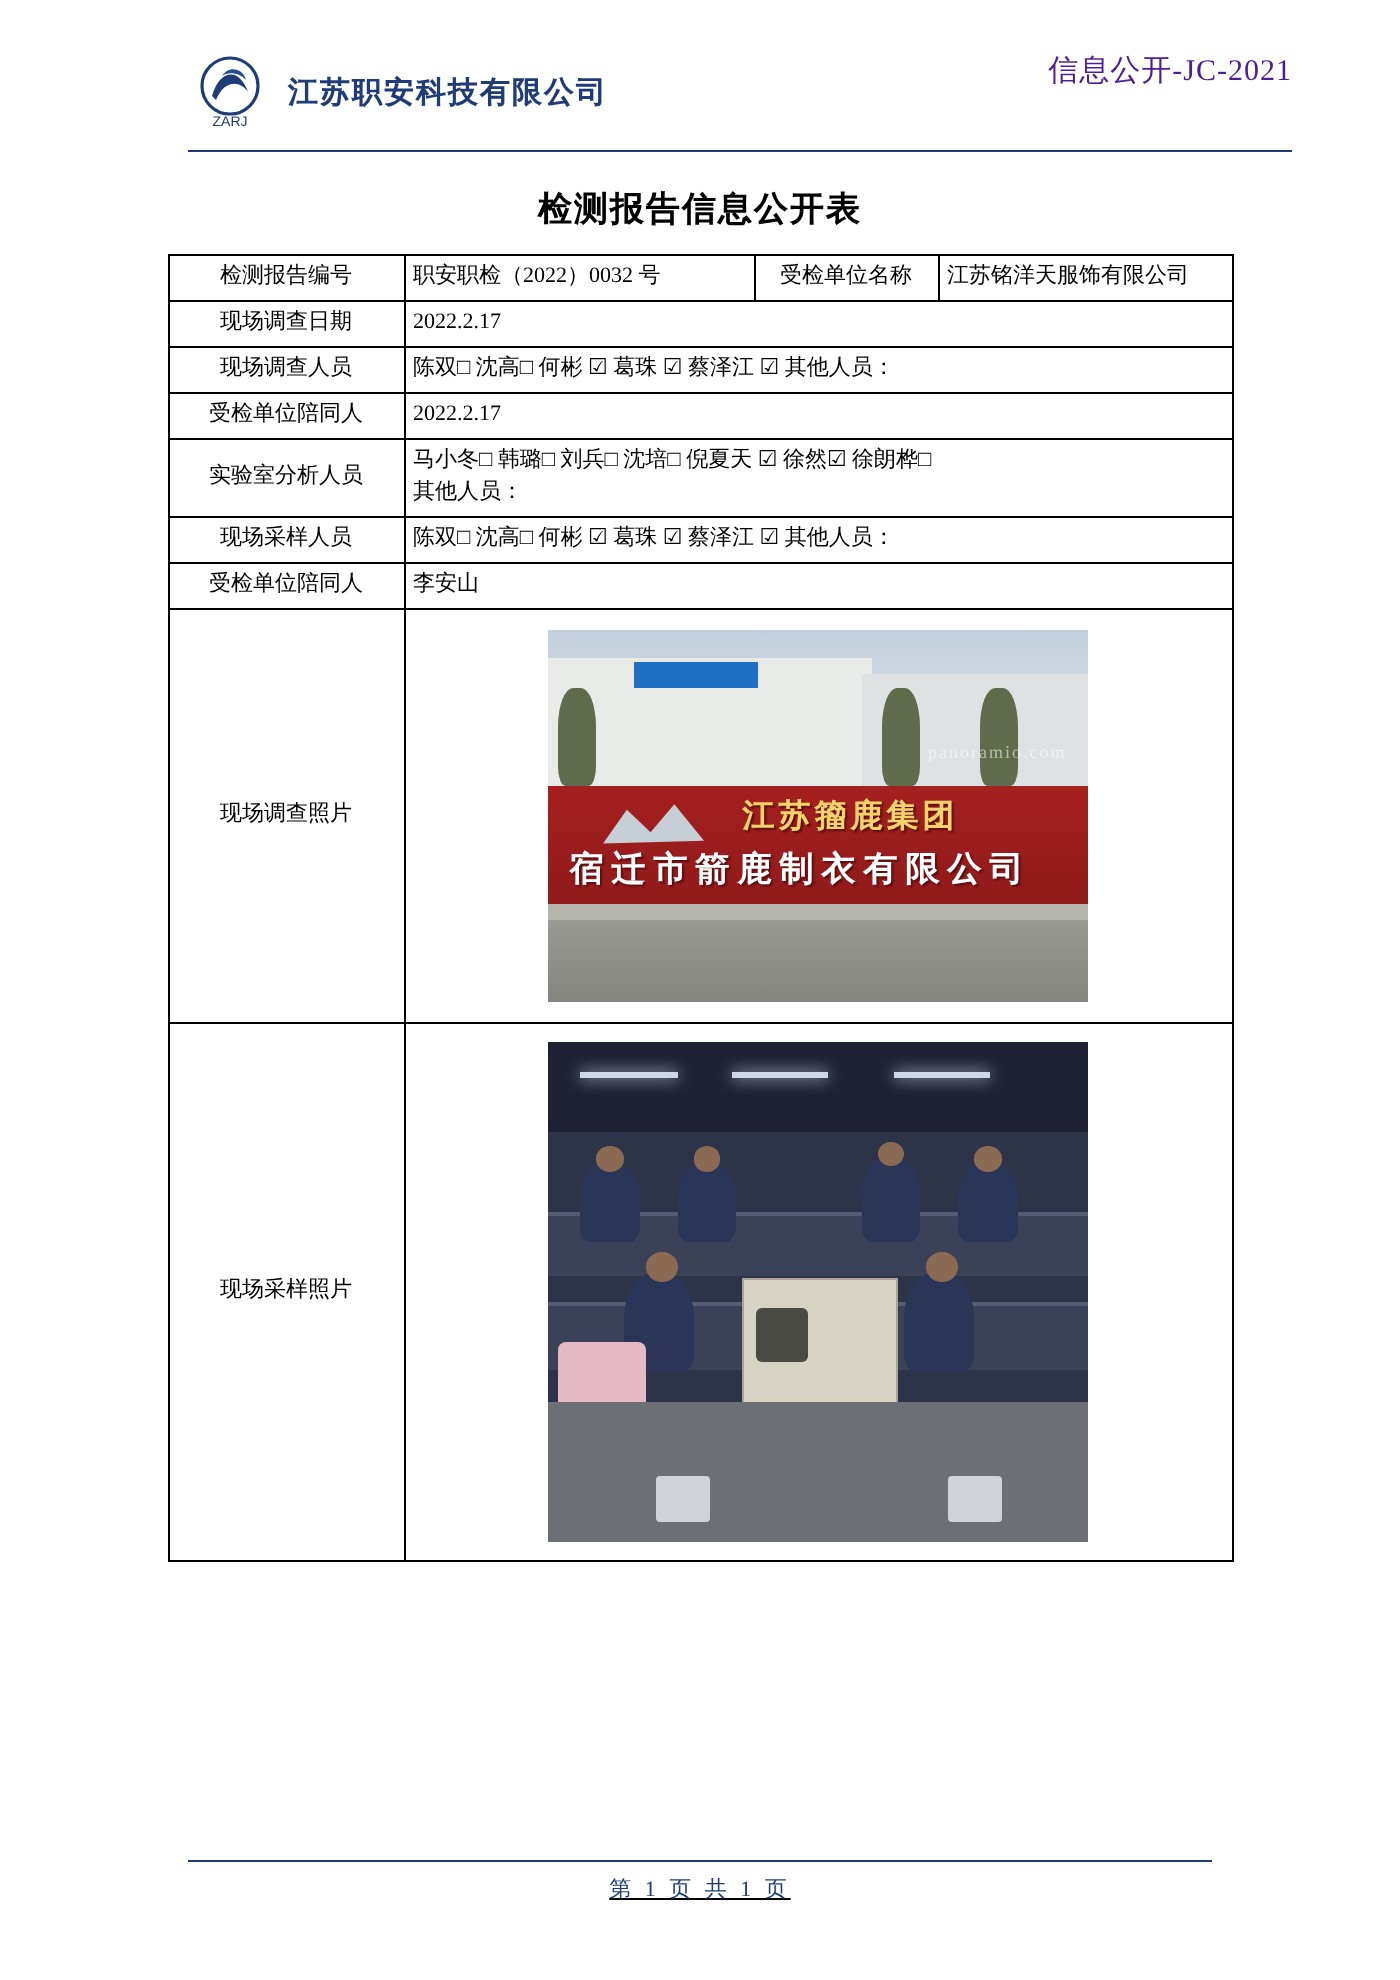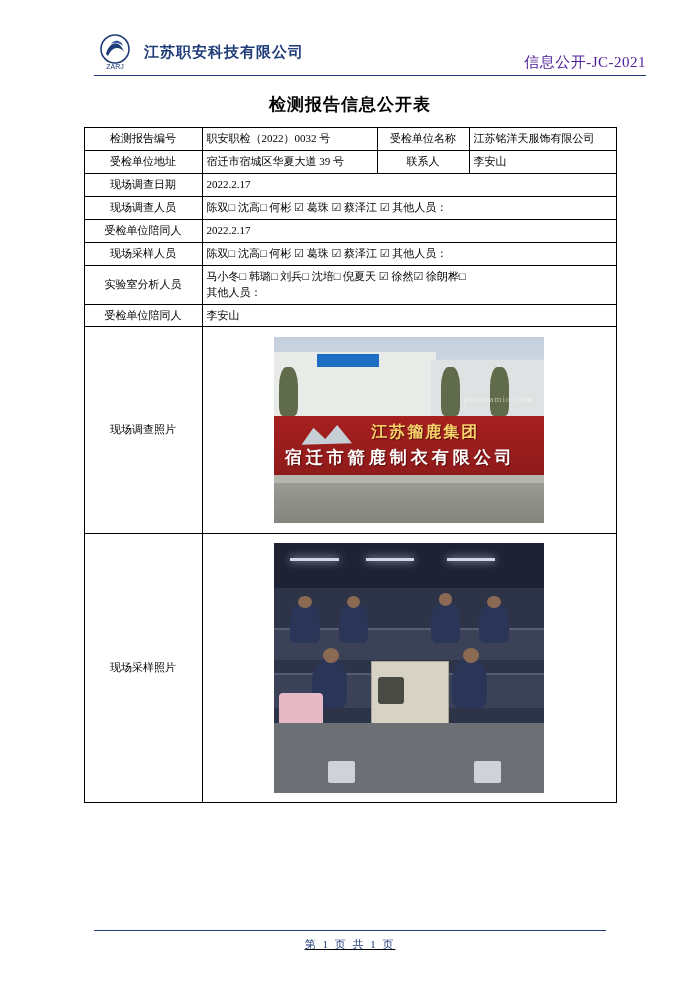--- a/index.html
+++ b/index.html
@@ -16,21 +16,21 @@
     background: #ffffff;
     position: relative;
     box-sizing: border-box;
     padding: 26px 34px 18px 34px;
     overflow: hidden;
     margin: 0 auto;
   }
   
   .doc-header {
     display: flex;
-    align-items: flex-end;
+    align-items: flex-start;
     justify-content: space-between;
     padding: 0 20px 0 60px;
     height: 46px;
   }
   .brand {
     display: flex;
     align-items: center;
     gap: 8px;
   }
   .logo {
@@ -214,47 +214,41 @@
       <col style="width:147px">
     </colgroup>
     <tbody>
       <tr>
         <td class="lbl">检测报告编号</td>
         <td class="c-center">职安职检（2022）0032 号</td>
         <td class="lbl">受检单位名称</td>
         <td class="c-center">江苏铭洋天服饰有限公司</td>
       </tr>
       <tr>
-        <td class="lbl">受检单位地址</td>
-        <td class="c-center">宿迁市宿城区华夏大道 39 号</td>
-        <td class="lbl">联系人</td>
-        <td class="c-center">李安山</td>
-      </tr>
-      <tr>
         <td class="lbl">现场调查日期</td>
         <td class="c-center" colspan="3">2022.2.17</td>
       </tr>
       <tr>
         <td class="lbl">现场调查人员</td>
         <td class="c-left chk" colspan="3">陈双□ 沈高□ 何彬 ☑ 葛珠 ☑ 蔡泽江 ☑ 其他人员：</td>
       </tr>
       <tr>
         <td class="lbl">受检单位陪同人</td>
         <td class="c-center" colspan="3">2022.2.17</td>
-      </tr>
-      <tr>
-        <td class="lbl">现场采样人员</td>
-        <td class="c-left chk" colspan="3">陈双□ 沈高□ 何彬 ☑ 葛珠 ☑ 蔡泽江 ☑ 其他人员：</td>
       </tr>
       <tr>
         <td class="lbl">实验室分析人员</td>
         <td class="c-left chk" colspan="3">
           <div>马小冬□ 韩璐□ 刘兵□ 沈培□ 倪夏天 ☑ 徐然☑ 徐朗桦□</div>
           <div>其他人员：</div>
         </td>
+      </tr>
+      <tr>
+        <td class="lbl">现场采样人员</td>
+        <td class="c-left chk" colspan="3">陈双□ 沈高□ 何彬 ☑ 葛珠 ☑ 蔡泽江 ☑ 其他人员：</td>
       </tr>
       <tr>
         <td class="lbl">受检单位陪同人</td>
         <td class="c-center" colspan="3">李安山</td>
       </tr>
 
       <tr>
         <td class="photo-label">现场调查照片</td>
         <td class="photo-cell" colspan="3">
           <div class="photo-wrap">

